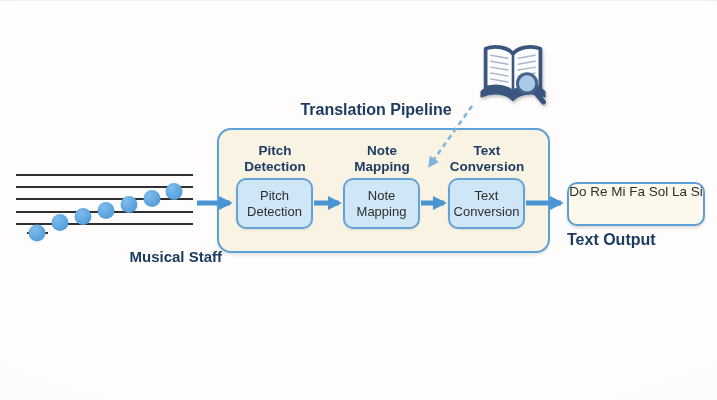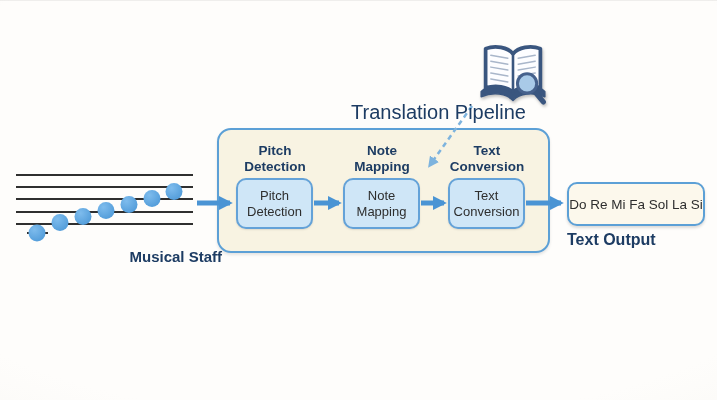--- a/index.html
+++ b/index.html
@@ -10,37 +10,37 @@
     box-shadow:inset 0 1px 0 rgba(0,0,0,0.06);
   }
   .layer{position:absolute;left:0;top:0;width:717px;height:400px;}
   .pipeline-box{
     position:absolute;left:217px;top:128px;width:333px;height:125px;
     background:#f8f3e2;border:2.5px solid #5ca0d6;border-radius:14px;
     box-sizing:border-box;box-shadow:0 2px 3px rgba(0,0,0,0.10);
   }
   .pipeline-title{
     position:absolute;left:226px;top:101px;width:300px;
-    text-align:right;font-size:20px;font-weight:normal;color:#1d3c63;
+    text-align:center;font-size:16px;font-weight:bold;color:#1d3c63;
   }
   .stage-label{
     position:absolute;top:143px;width:84px;
     text-align:center;font-size:13.5px;line-height:16px;font-weight:bold;color:#1d3c63;
   }
   .stage-box{
     position:absolute;top:178px;width:77px;height:51px;
     background:#cfe6f7;border:2px solid #64a2d8;border-radius:10px;
     box-sizing:border-box;display:flex;align-items:center;justify-content:center;
     text-align:center;font-size:13px;line-height:16px;color:#2e2e2e;
     box-shadow:0 1px 2px rgba(0,0,0,0.10);
   }
   .output-box{
     position:absolute;left:567px;top:182px;width:138px;height:44px;
     background:#fcf8ec;border:2px solid #5ca0d6;border-radius:10px;
-    box-sizing:border-box;display:flex;align-items:center;justify-content:center;
+    box-sizing:border-box;display:flex;justify-content:center;
     text-align:center;font-size:13.5px;color:#2e2e2e;
     box-shadow:0 2px 3px rgba(0,0,0,0.14);
   }
   .output-caption{
     position:absolute;left:567px;top:231px;width:138px;
     text-align:left;font-size:16px;font-weight:bold;color:#1d3c63;
   }
   .staff-caption{
     position:absolute;left:14px;top:248px;width:208px;
     text-align:right;font-size:15px;line-height:17px;font-weight:bold;color:#1d3c63;

